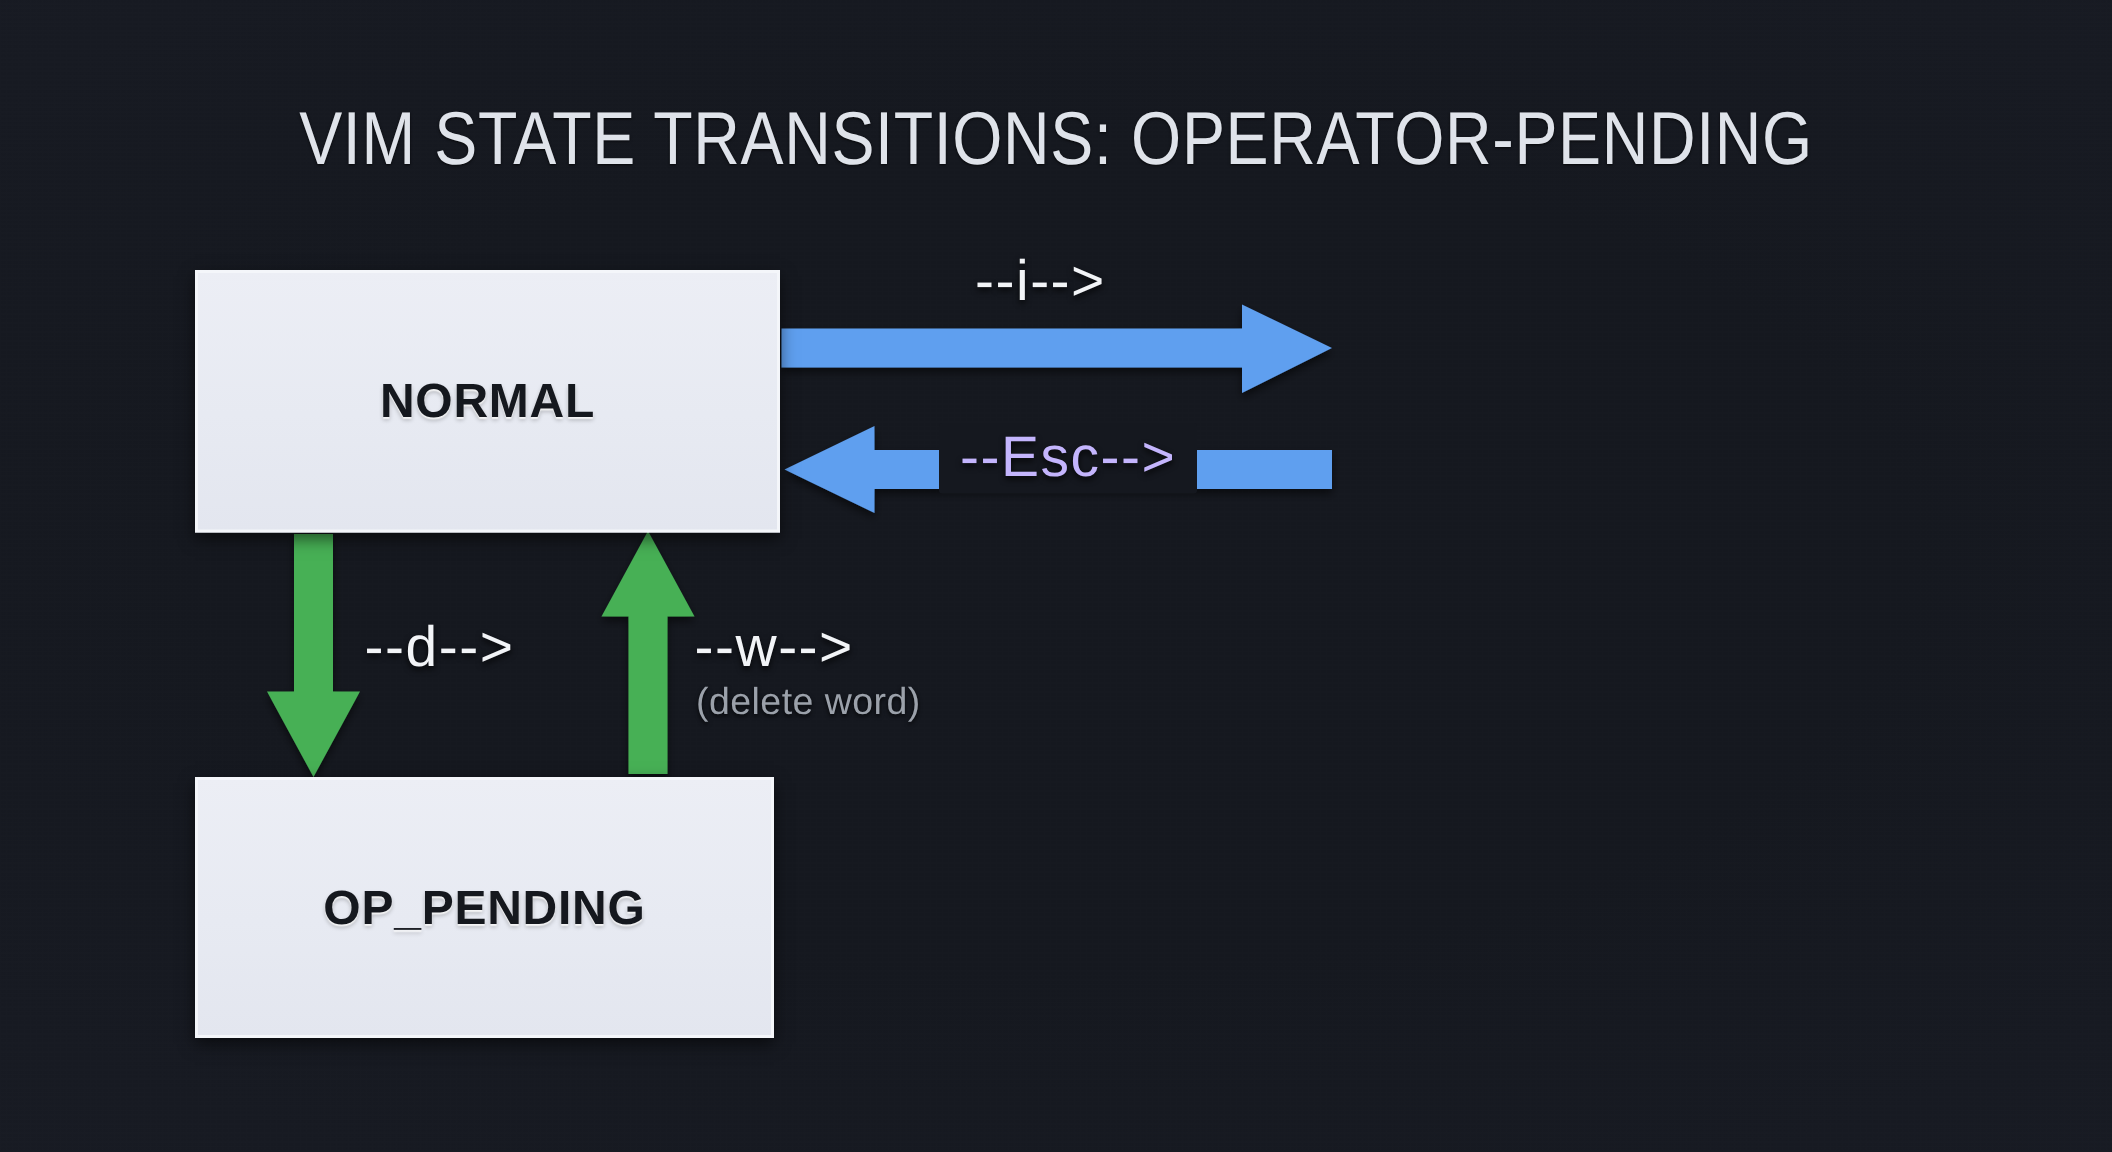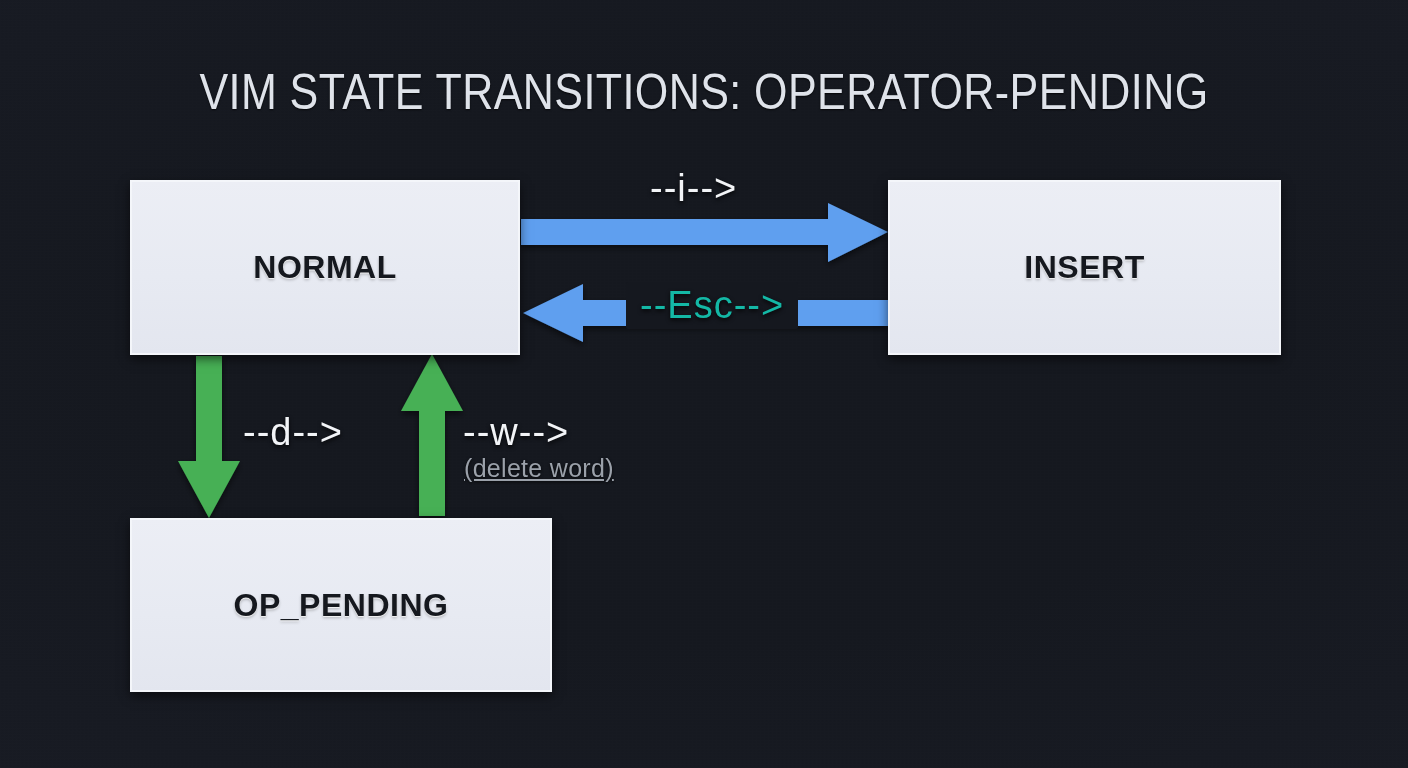--- a/index.html
+++ b/index.html
@@ -67,21 +67,21 @@
     font-size: 32px;
     font-weight: 700;
     letter-spacing: 0.5px;
     color: #15181e;
     text-shadow: 0 1px 1px rgba(255,255,255,0.85), 0 2px 3px rgba(0,0,0,0.25);
     white-space: nowrap;
   }
 
   #box-normal     { left: 130px; top: 180px; width: 390px; height: 175px; }
   #box-insert     { left: 888px; top: 180px; width: 393px; height: 175px; }
-  #box-oppending  { left: 130px; top: 518px; width: 422px; height: 174px; text-align: right; }
+  #box-oppending  { left: 130px; top: 518px; width: 386px; height: 174px; text-align: right; }
 
   
   #arrows {
     position: absolute;
     left: 0; top: 0;
     width: 1408px;
     height: 768px;
     z-index: 3;
   }
 
@@ -109,21 +109,21 @@
   .edge-label.masking {
     background: #15181f;
     padding: 2px 14px;
     border-radius: 2px;
   }
 
   #label-i     { left: 650px; top: 167px; }
   #label-esc   { left: 626px; top: 282px; }
   #label-d     { left: 243px; top: 411px; }
   #label-w     { left: 463px; top: 411px; }
-  #sub-w       { left: 464px; top: 454px; text-decoration: underline; }
+  #sub-w       { left: 464px; top: 454px; }
 </style>
 </head>
 <body>
 
 <div id="canvas" style="--bg: #15181f;">
 
   <div id="title" style="color: rgb(223, 227, 234);">VIM STATE TRANSITIONS: OPERATOR-PENDING</div>
 
   <svg id="arrows" viewBox="0 0 1408 768" width="1408" height="768" xmlns="http://www.w3.org/2000/svg">
     <defs>
@@ -138,31 +138,28 @@
 
     <polygon filter="url(#arrowShadow)" points="196,356 222,356 222,461 240,461 209,518 178,461 196,461" fill="#46b055"></polygon>
 
     <polygon filter="url(#arrowShadow)" points="419,516 445,516 445,411 463,411 432,354 401,411 419,411" fill="#46b055"></polygon>
   </svg>
 
   <div class="state-box" id="box-normal" style="border-color: rgb(93, 100, 111);">
     <span class="state-label" style="color: rgb(21, 24, 30);">NORMAL</span>
   </div>
 
-  <div class="state-box" id="box-insert" style="border-color: rgb(93, 100, 111);">
-    <span class="state-label" style="color: rgb(21, 24, 30);">INSERT</span>
-  </div>
 
   <div class="state-box" id="box-oppending" style="border-color: rgb(93, 100, 111);">
     <span class="state-label" style="color: rgb(21, 24, 30);">OP_PENDING</span>
   </div>
 
   <div class="edge-label" id="label-i" style="color: rgb(242, 244, 247);">--i--&gt;</div>
 
-  <div class="edge-label masking" id="label-esc" style="color: #14b8a6; background: rgb(21, 24, 31);">--Esc--&gt;</div>
+  <div class="edge-label masking" id="label-esc" style="color: #c4b5fd; background: rgb(21, 24, 31);">--Esc--&gt;</div>
 
   <div class="edge-label" id="label-d" style="color: rgb(242, 244, 247);">--d--&gt;</div>
 
   <div class="edge-label" id="label-w" style="color: rgb(242, 244, 247);">--w--&gt;</div>
 
   <div class="edge-sub" id="sub-w" style="color: rgb(155, 161, 170);">(delete word)</div>
 
   <div id="grain"></div>
 </div>
 

